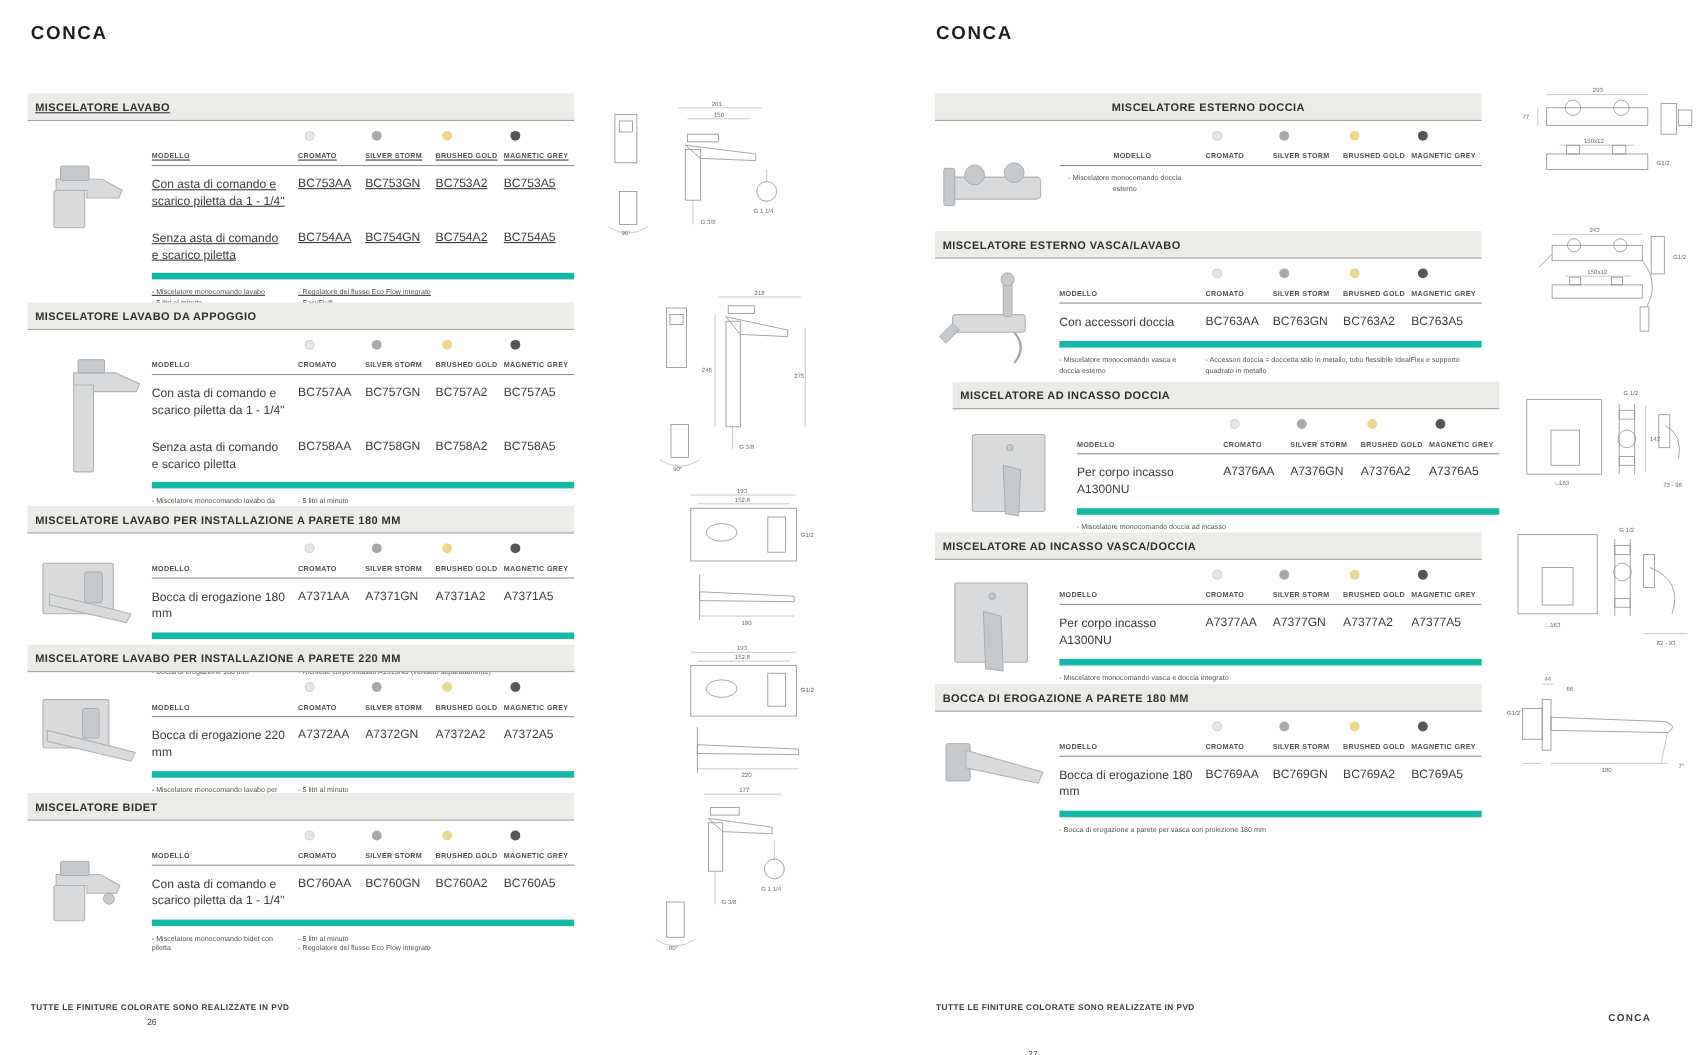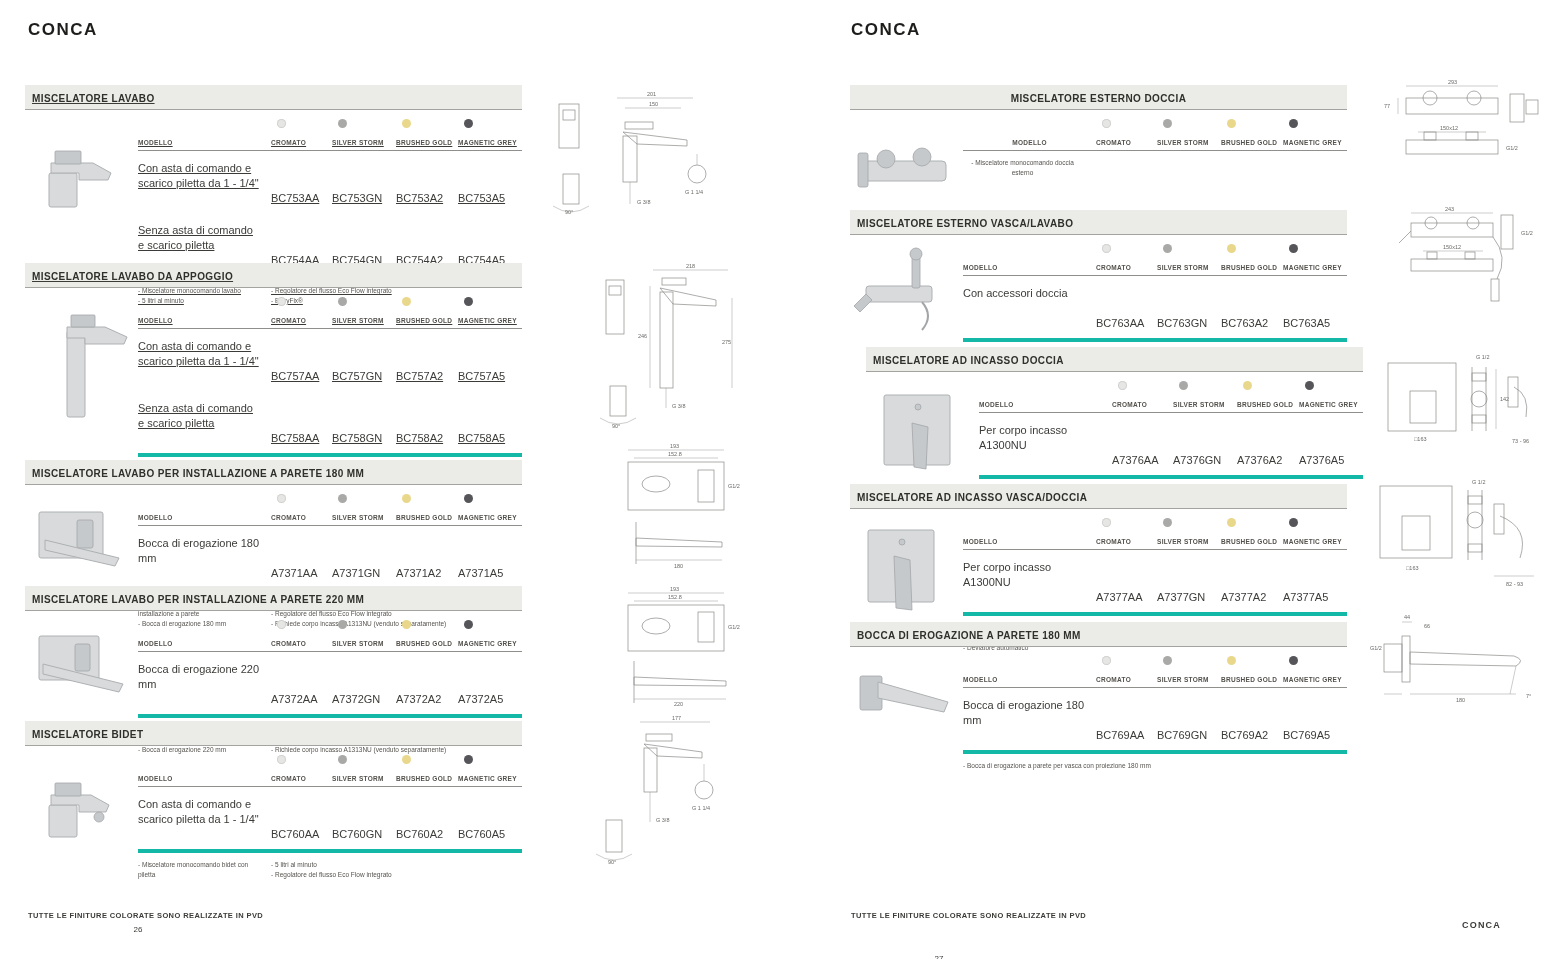--- a/index.html
+++ b/index.html
@@ -16,24 +16,24 @@
   .grid{display:grid;grid-template-columns:133px 61px 64px 62px 1fr;column-gap:0;}
   .thead{padding-top:9px;border-bottom:1px solid #8f8f8b;align-items:end;padding-bottom:4px;}
   .th-model{font-size:6.5px;font-weight:bold;letter-spacing:.3px;color:#53514c;align-self:end;}
   .th-fin{display:flex;flex-direction:column;align-items:flex-start;gap:11px;}
   .th-fin .lbl{font-size:6.5px;font-weight:bold;letter-spacing:.3px;color:#53514c;}
   .dot{width:9px;height:9px;border-radius:50%;display:inline-block;margin-left:6px;}
   .c0{background:var(--cromato);box-shadow:inset 0 0 0 1px #d2d2d0;}
   .c1{background:var(--silver-storm);}
   .c2{background:var(--brushed-gold);}
   .c3{background:var(--magnetic-grey);}
-  .rows{border-bottom:4px solid #14b8a6;}
+  .rows{border-bottom:6px solid #14b8a6;}
   .row{padding:10px 0 9px 0;}
   .model{font-size:11px;line-height:1.35;color:#3b3b38;padding-right:10px;}
-  .code{font-size:11px;color:#3b3b38;margin-top:31px;}
+  .code{font-size:11px;color:#3b3b38;}
   .notes{display:grid;grid-template-columns:133px 1fr;margin-top:7px;}
   .ncol div{font-size:6.5px;line-height:1.5;color:#55534e;padding-right:14px;}
   .draw{position:absolute;}
   .draw svg{display:block;}
   .tech{stroke:#8a8a88;stroke-width:.7;fill:none;}
   .diml{stroke:#9a9a98;stroke-width:.5;fill:none;}
   .dimt{font-size:5.5px;fill:#6a6a68;font-family:"Liberation Sans",sans-serif;}
   .foot-note{position:absolute;font-size:7.5px;font-weight:bold;letter-spacing:.4px;color:#3b3b38;}
   .foot-page{position:absolute;font-size:8px;color:#3b3b38;width:22px;text-align:center;}
   .corner-brand{position:absolute;font-size:9px;font-weight:bold;letter-spacing:1.2px;color:#3b3b38;}
@@ -119,21 +119,21 @@
       <line x1="152" y1="66" x2="152" y2="77" class="diml"></line>
     <text x="140" y="106" class="dimt">G 1 1/4</text>
     <line x1="85" y1="94" x2="85" y2="116" class="diml"></line>
       <text x="92" y="116" class="dimt">G 3/8</text>
     <rect x="18" y="86" width="16" height="30" class="tech"></rect>
       <path d="M8 118 Q26 130 44 118" class="diml"></path>
     <text x="20" y="126" class="dimt">90°</text>
   </svg>
 </div>
 
-<section class="sec" style="left:25px;top:263px;text-decoration:underline;">
+<section class="sec" style="left:25px;top:275px;">
   <div class="sec-bar"><span>MISCELATORE LAVABO DA APPOGGIO</span></div>
   <div class="prod" style="top:40px;height:120px;">
     <svg viewBox="0 0 104 120" width="104" height="120">
         <g class="ph">
           <rect x="40" y="28" width="18" height="86" rx="2"></rect>
           <path d="M40 24 h38 l22 10 -3 7 H58 v-6 H40 z"></path>
           <rect x="44" y="12" width="24" height="12" rx="1" class="ph2"></rect>
         </g>
       </svg>
   </div>

